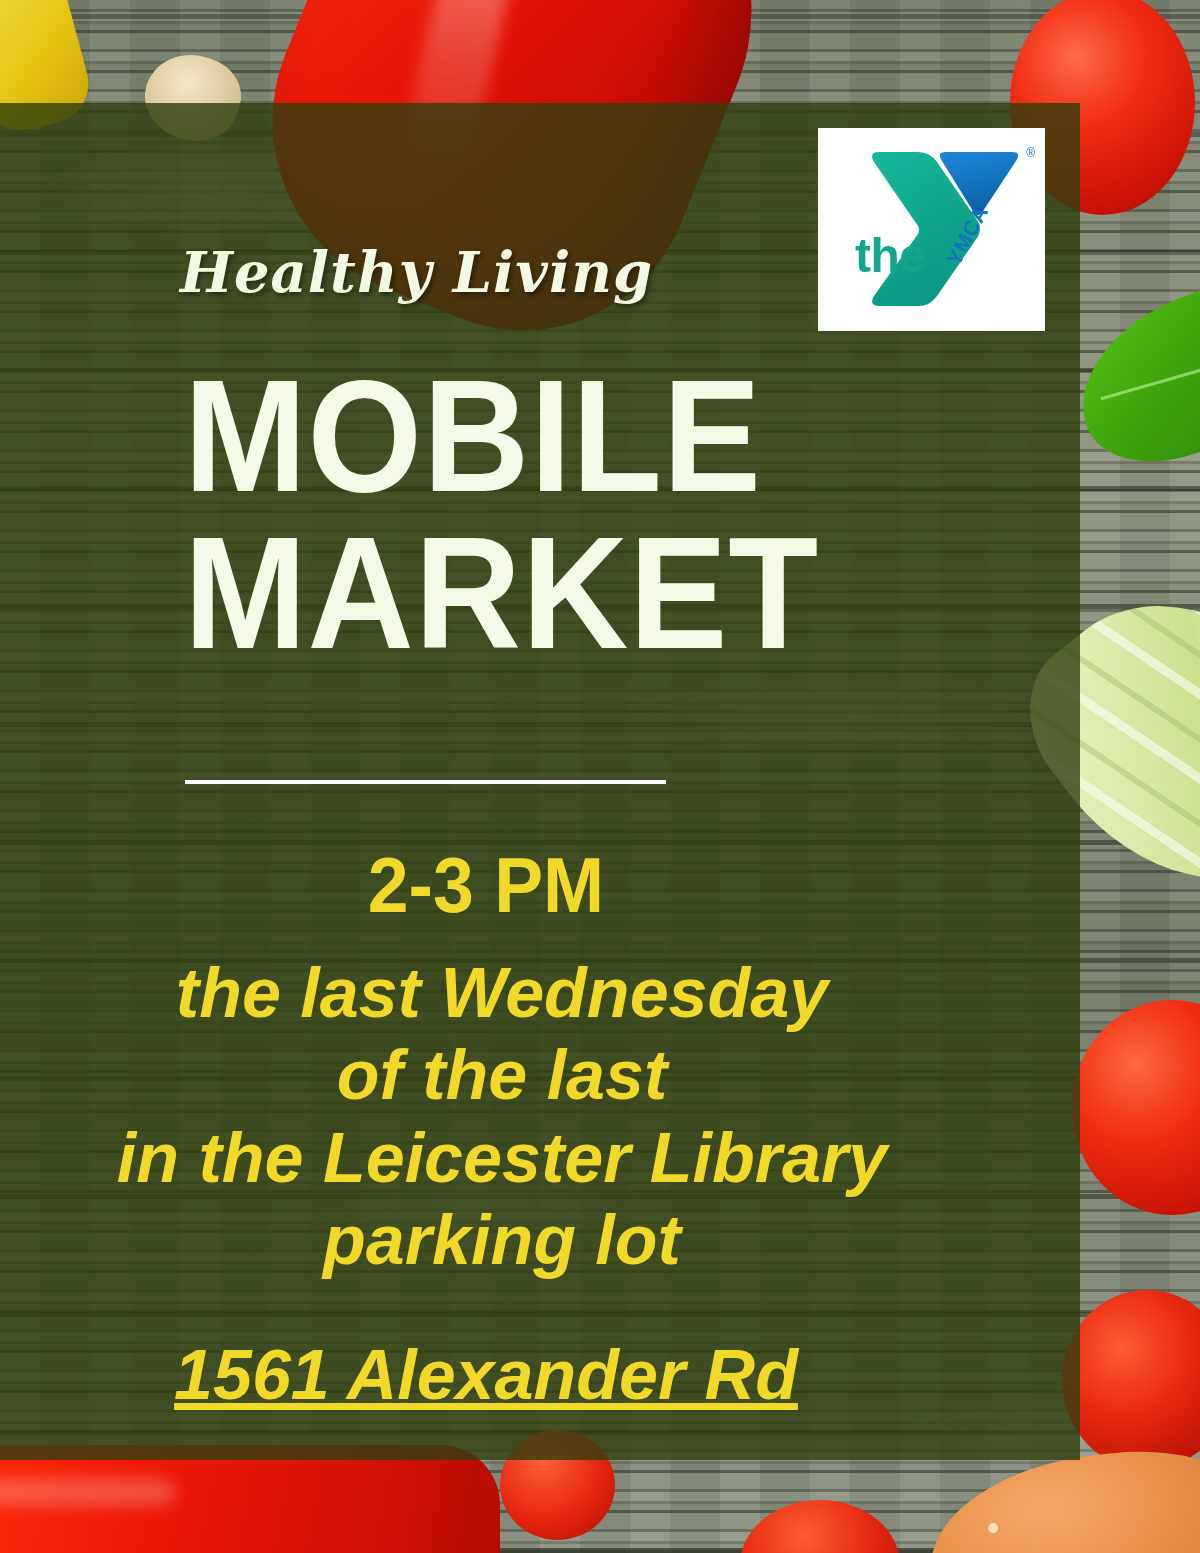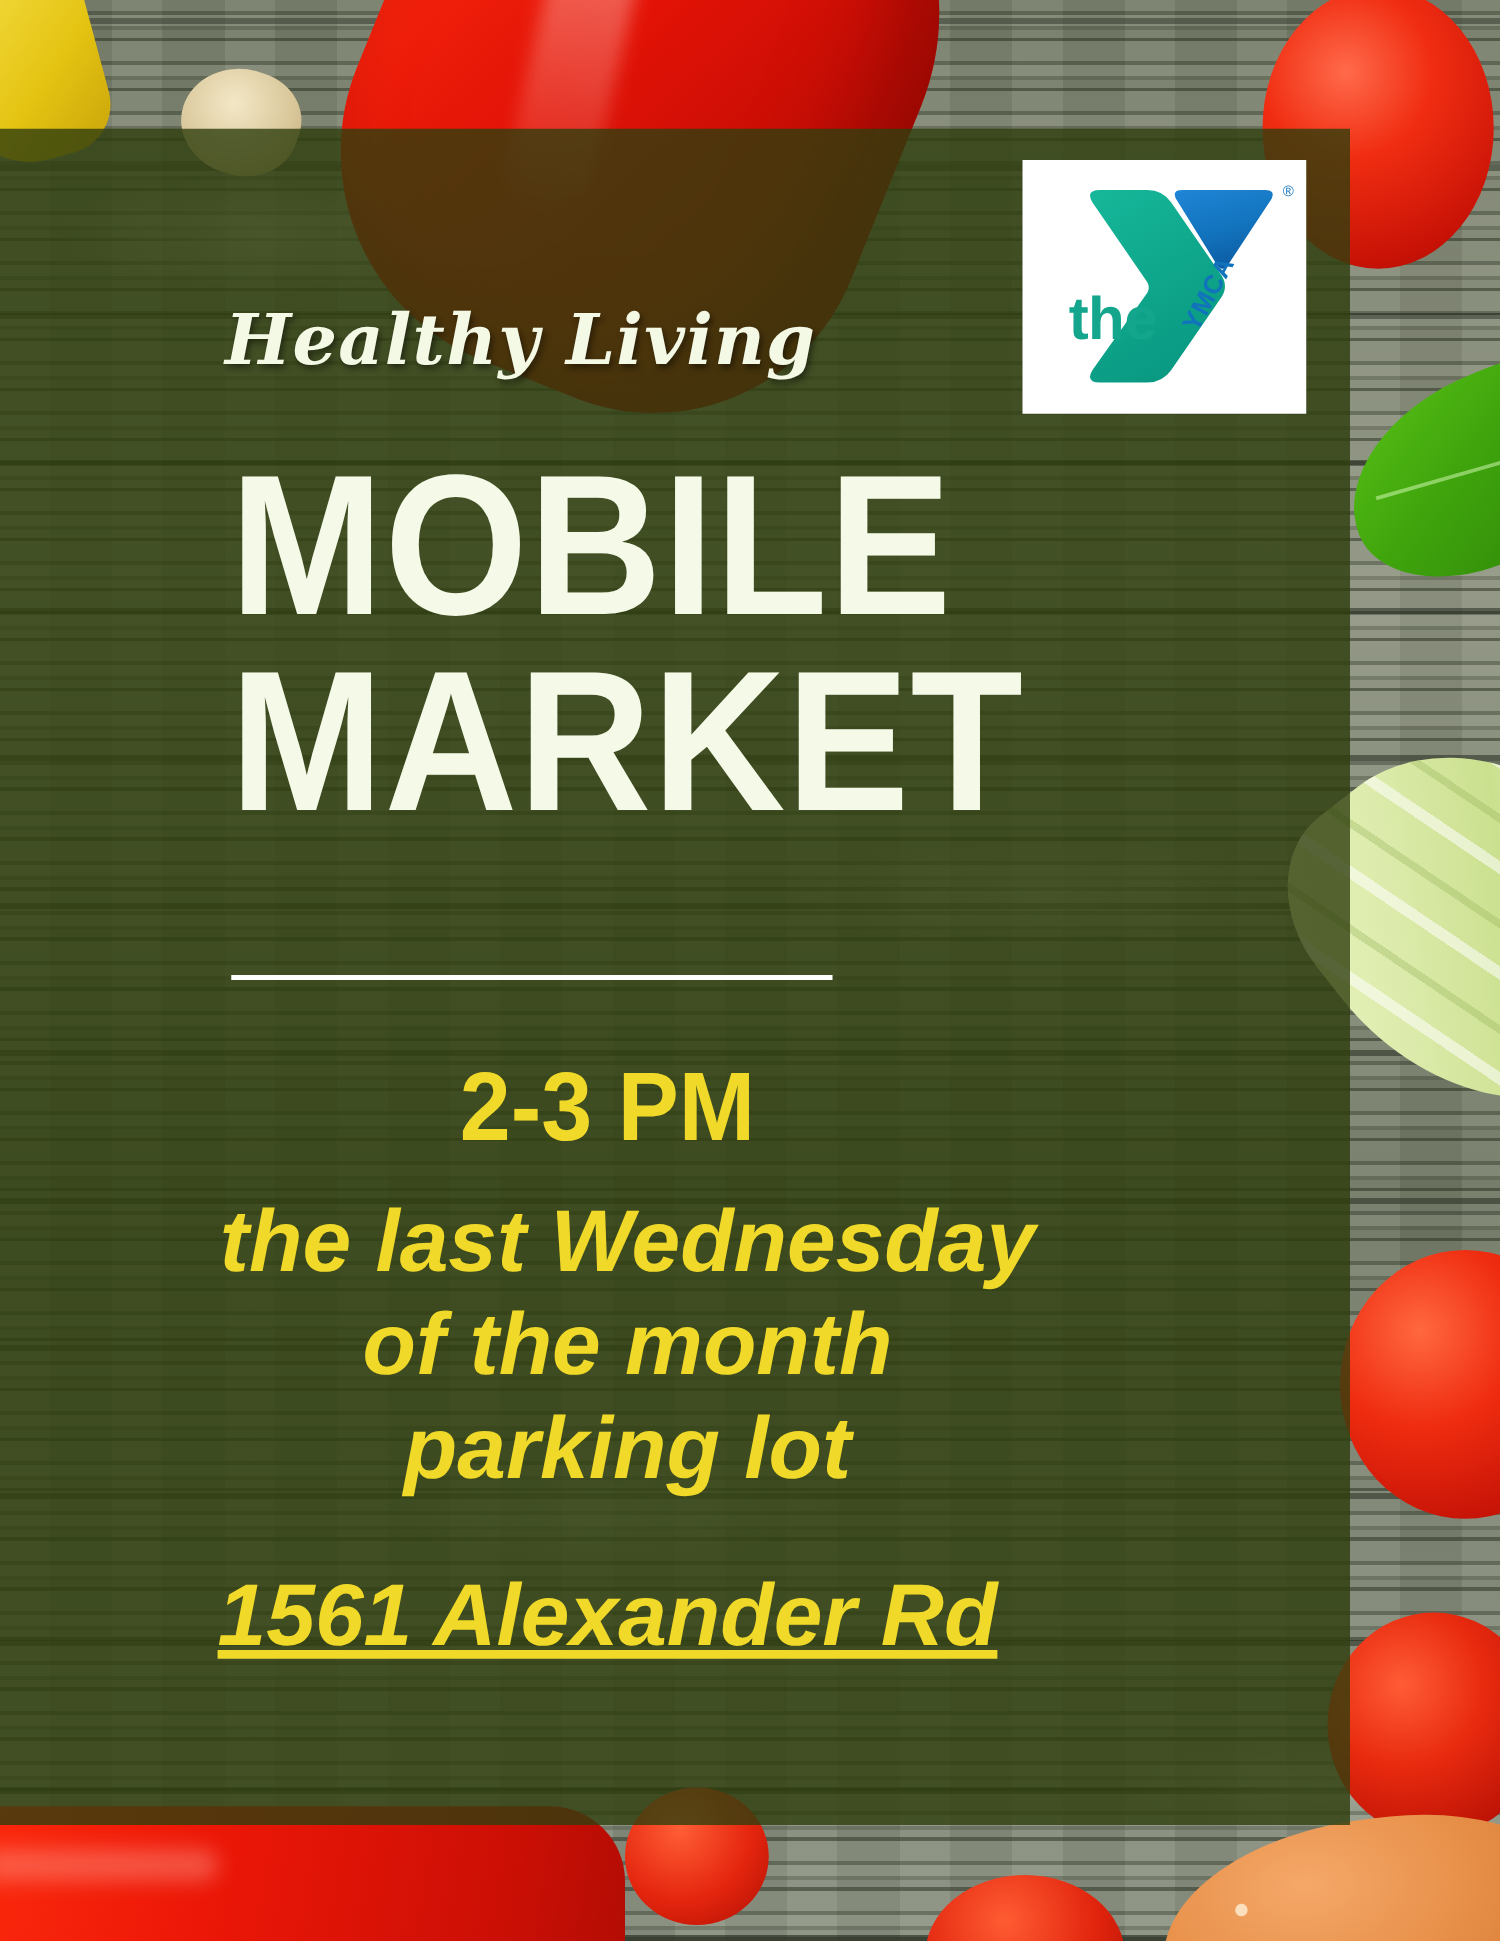--- a/index.html
+++ b/index.html
@@ -393,19 +393,20 @@
     <span class="hl-line">MOBILE</span>
     <span class="hl-line">MARKET</span>
   </div>
 
   <div class="divider"></div>
 
   <div class="details">
     <div class="time">2-3 PM</div>
     <div class="when">
       <span class="ln">the last Wednesday</span>
-      <span class="ln">of the month</span>
+      <span class="ln">of the last</span>
+      <span class="ln">in the Leicester Library</span>
       <span class="ln">parking lot</span>
     </div>
     <div class="address">1561 Alexander Rd</div>
   </div>
 
 </div>
 
 </body></html>

